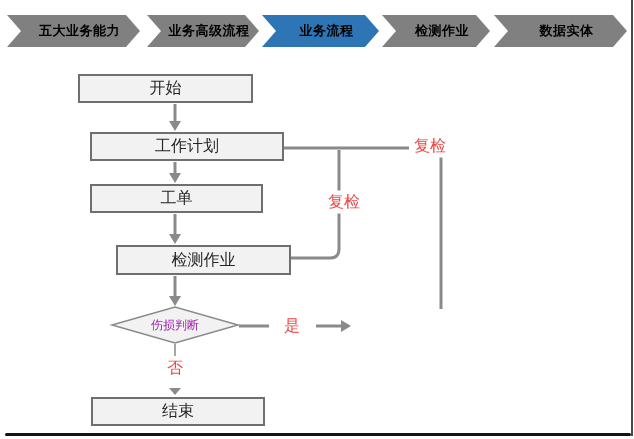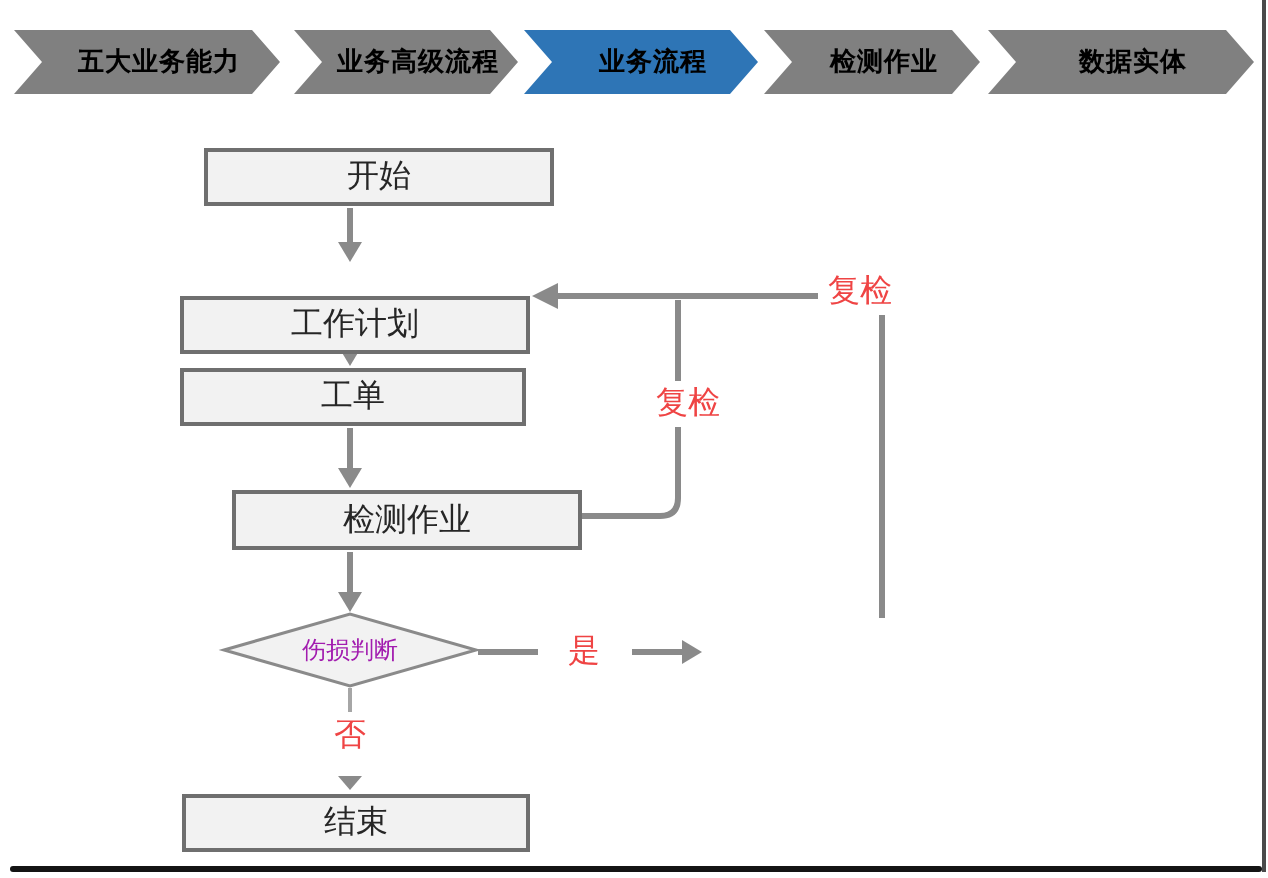--- a/index.html
+++ b/index.html
@@ -22,22 +22,22 @@
   .t1{left:147px;width:112px;}
   .t2{left:262px;width:117px;}
   .t3{left:382px;width:108px;}
   .t4{left:494px;width:133px;}
   
   .node{
     position:absolute;background:#f2f2f2;border:2px solid #6f6f6f;
     box-sizing:border-box;display:flex;align-items:center;justify-content:center;
     font-size:16px;color:#262626;
   }
-  .n-start  {left:102px; top:74px;  width:175px;height:29px;}
-  .n-plan   {left:90px; top:132px; width:175px;height:29px;margin-top:16px;}
+  .n-start  {left:78px; top:74px;  width:175px;height:29px;}
+  .n-plan   {left:90px; top:132px; width:194px;height:29px;}
   .n-order  {left:90px; top:184px; width:173px;height:29px;}
   .n-inspect{left:90px; top:245px; width:175px;height:30px;margin-left:26px;}
   .n-repair {left:352px;top:309px; width:181px;height:30px;}
   .n-end    {left:91px; top:397px; width:174px;height:29px;}
   .diamond-label{
     position:absolute;left:125px;top:316px;width:100px;height:18px;
     display:flex;align-items:center;justify-content:center;
     font-size:12px;color:#a21caf;white-space:nowrap;
   }
   

